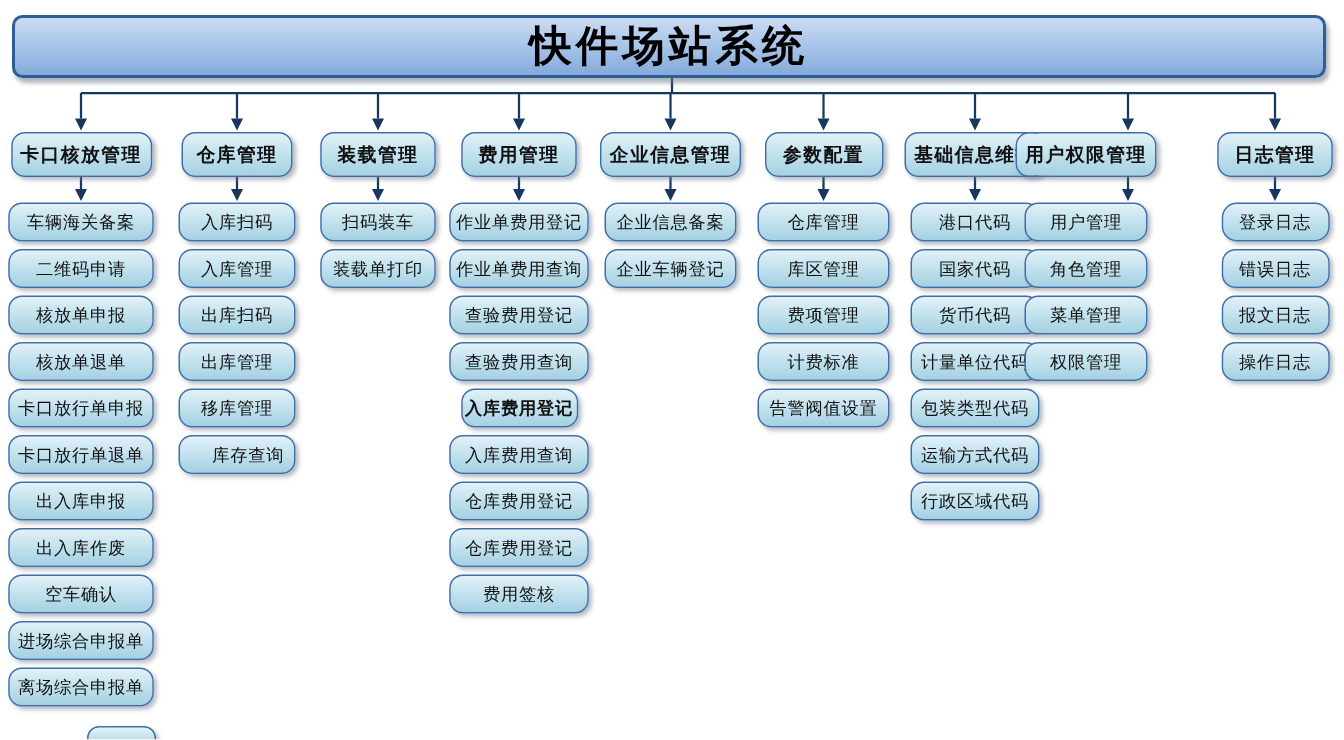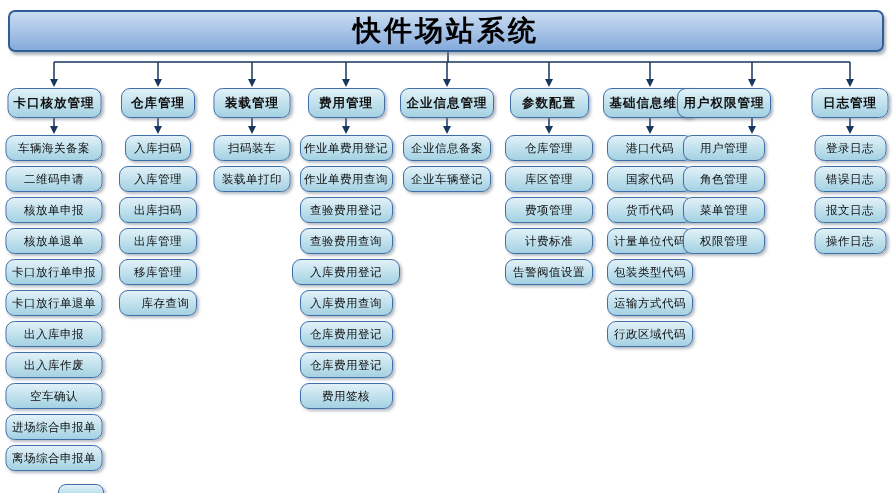--- a/index.html
+++ b/index.html
@@ -84,21 +84,21 @@
         <div class="node child" style="width: 97px;">出入库作废</div>
         <div class="node child" style="width: 97px;">空车确认</div>
         <div class="node child" style="width: 97px;">进场综合申报单</div>
         <div class="node child" style="width: 97px;">离场综合申报单</div>
       </div>
   </div>
 
   <div class="col" style="left:158px">
     <div class="node header" style="width:74px">仓库管理</div>
     <div class="children">
-        <div class="node child" style="width: 66px;">入库扫码</div>
+        <div class="node child" style="width: 78px;">入库扫码</div>
         <div class="node child" style="width: 78px;">入库管理</div>
         <div class="node child" style="width: 78px;">出库扫码</div>
         <div class="node child" style="width: 78px;">出库管理</div>
         <div class="node child" style="width: 78px;">移库管理</div>
         <div class="node child" style="width: 78px; padding-left: 15px;">库存查询</div>
       </div>
   </div>
 
   <div class="col" style="left:252px">
     <div class="node header" style="width:77px">装载管理</div>
@@ -108,21 +108,21 @@
       </div>
   </div>
 
   <div class="col" style="left:346px">
     <div class="node header" style="width:77px">费用管理</div>
     <div class="children">
         <div class="node child" style="width: 93px;">作业单费用登记</div>
         <div class="node child" style="width: 93px;">作业单费用查询</div>
         <div class="node child" style="width: 93px;">查验费用登记</div>
         <div class="node child" style="width: 93px;">查验费用查询</div>
-        <div class="node child" style="width: 108px;">入库费用登记</div>
+        <div class="node child" style="width: 78px; font-weight: bold;">入库费用登记</div>
         <div class="node child" style="width: 93px;">入库费用查询</div>
         <div class="node child" style="width: 93px;">仓库费用登记</div>
         <div class="node child" style="width: 93px;">仓库费用登记</div>
         <div class="node child" style="width: 93px;">费用签核</div>
       </div>
   </div>
 
   <div class="col" style="left:447px">
     <div class="node header" style="width:94px">企业信息管理</div>
     <div class="children">

